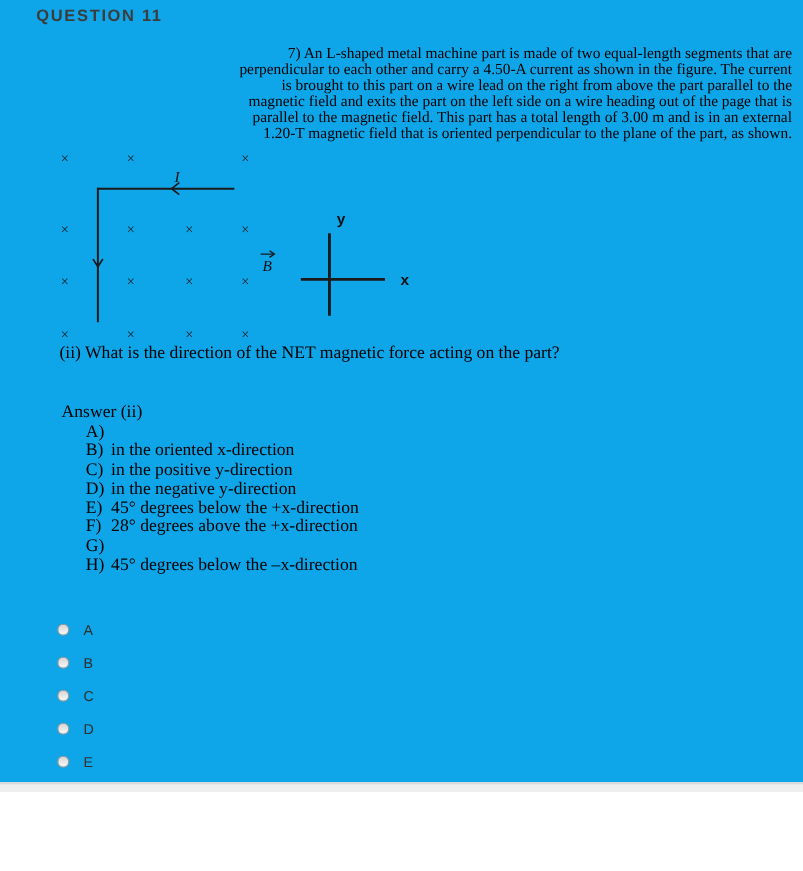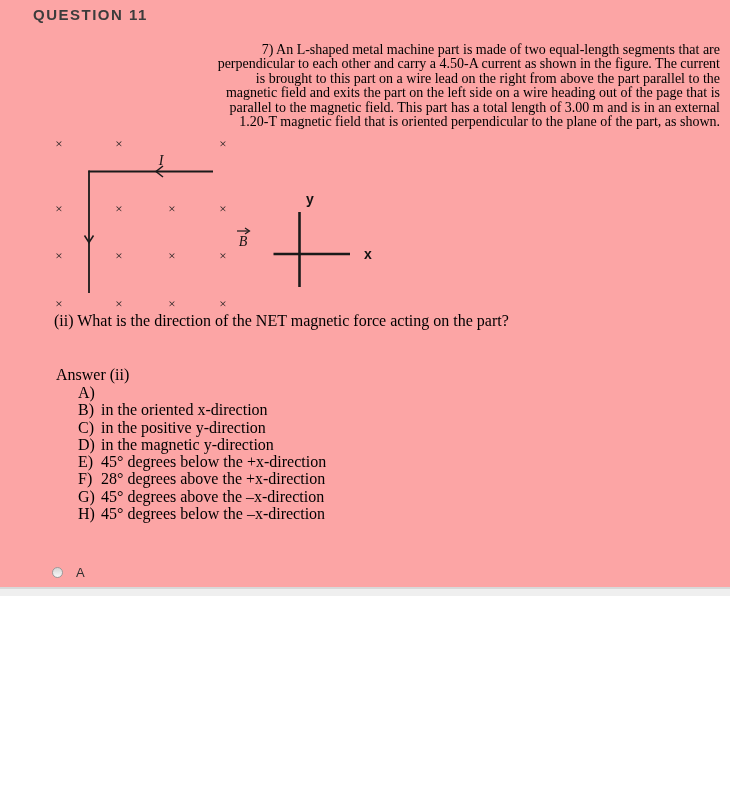--- a/index.html
+++ b/index.html
@@ -1,17 +1,17 @@
 <!DOCTYPE html>
 <html><head>
 <meta charset="utf-8">
 <style>
   html, body { margin:0; padding:0; background:#ffffff; }
   .page {
-    position:relative; width:730px; height:596px; background:#fca5a5;
+    position:relative; width:730px; height:720px; background:#0ea5e9;
     overflow:hidden; font-family:"Liberation Serif", serif; color:#000;
   }
   .header {
     position:absolute; left:33px; top:6px;
     font-family:"Liberation Sans", sans-serif;
     font-size:15px; font-weight:bold; letter-spacing:1.5px; color:#3c3c3c;
   }
   .body-text {
     position:absolute; left:55px; top:43px; width:665px;
     font-size:14px; line-height:14.4px; white-space:pre-line; color:#000;text-align:right;
@@ -105,33 +105,32 @@
     <div class="opt">
       <span class="opt-label">B)</span>
       <span>in the oriented x-direction</span>
     </div>
     <div class="opt">
       <span class="opt-label">C)</span>
       <span>in the positive y-direction</span>
     </div>
     <div class="opt">
       <span class="opt-label">D)</span>
-      <span>in the magnetic y-direction</span>
+      <span>in the negative y-direction</span>
     </div>
     <div class="opt">
       <span class="opt-label">E)</span>
       <span>45° degrees below the +x-direction</span>
     </div>
     <div class="opt">
       <span class="opt-label">F)</span>
       <span>28° degrees above the +x-direction</span>
     </div>
     <div class="opt">
       <span class="opt-label">G)</span>
-      <span>45° degrees above the –x-direction</span>
     </div>
     <div class="opt">
       <span class="opt-label">H)</span>
       <span>45° degrees below the –x-direction</span>
     </div>
   </div>
 
   <div class="choices">
     <div class="choice">
       <span class="radio"></span>

